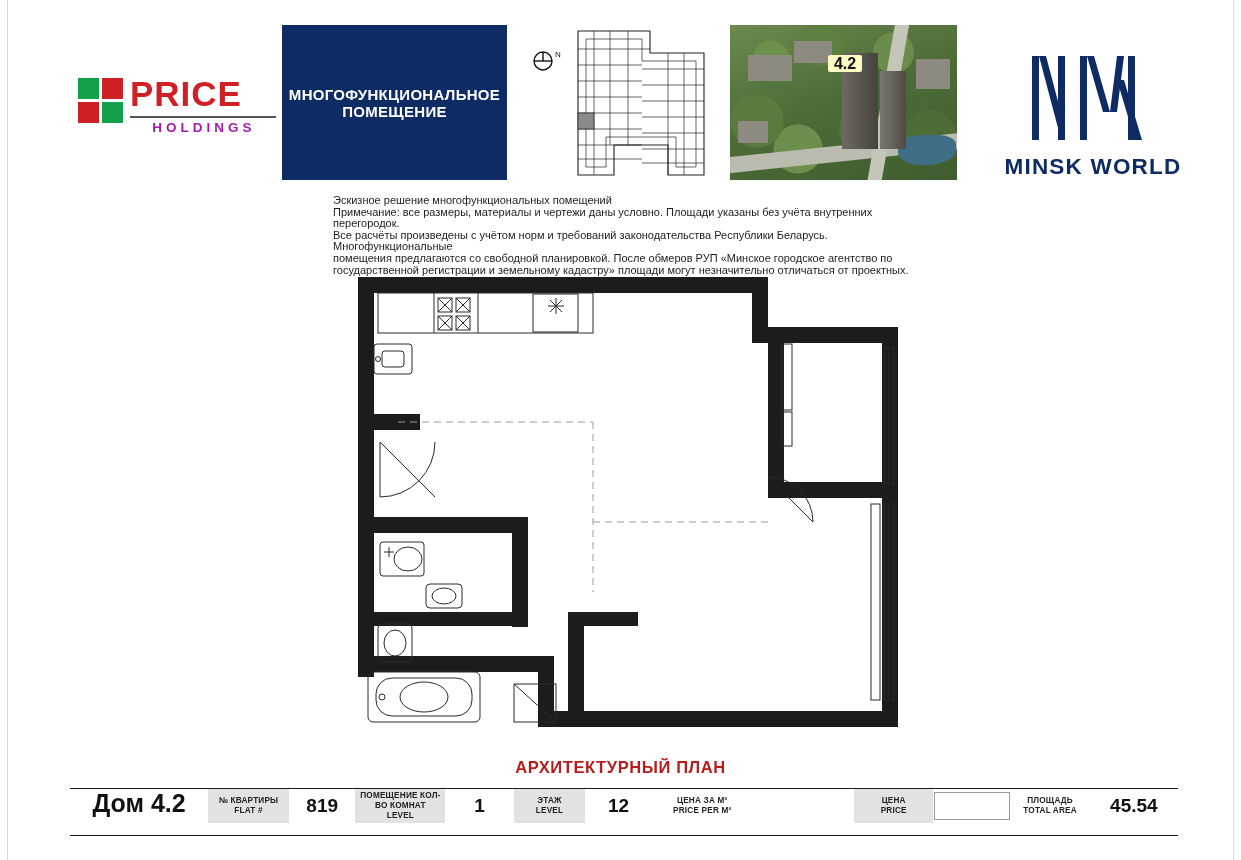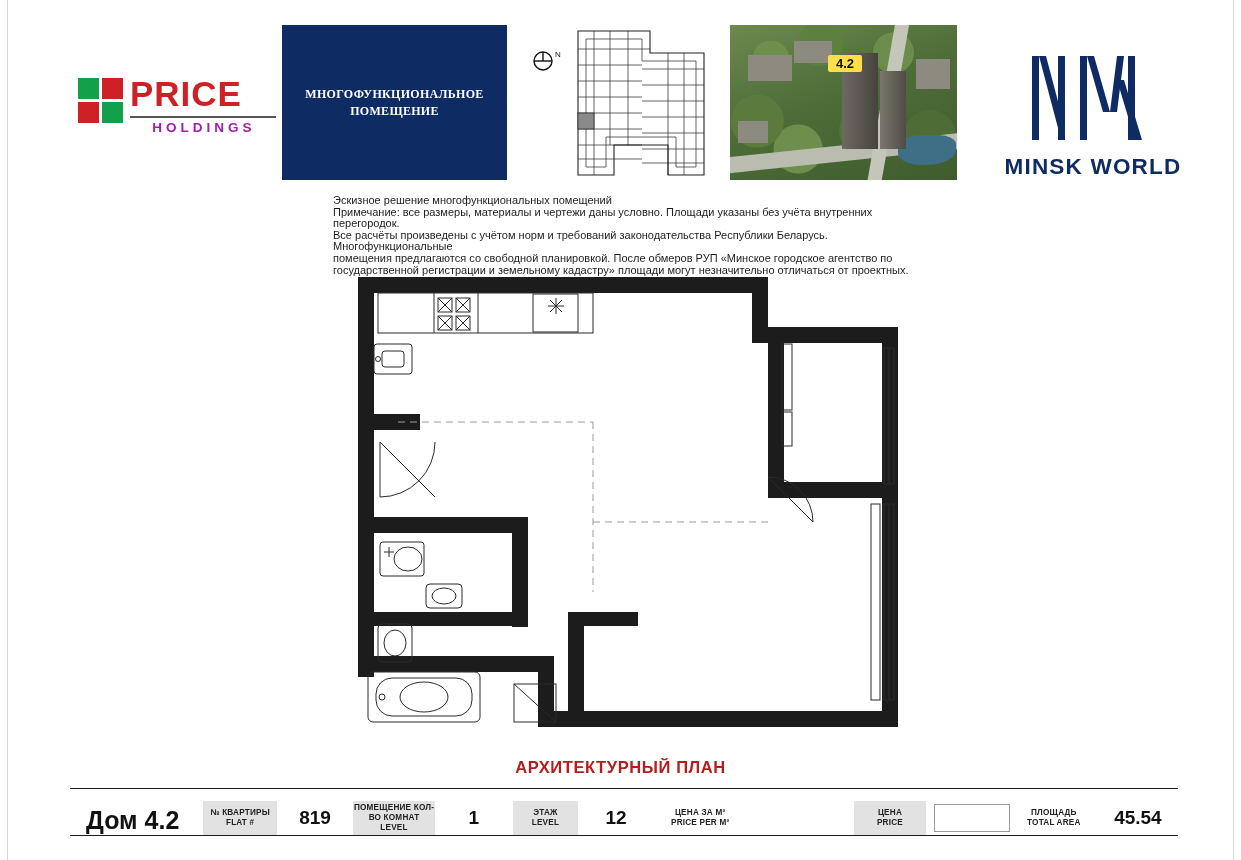--- a/index.html
+++ b/index.html
@@ -27,21 +27,21 @@
   .sq.a{left:0;top:0;background:#12a04a;}
   .sq.b{left:24px;top:0;background:#cf2026;}
   .sq.c{left:0;top:24px;background:#cf2026;}
   .sq.d{left:24px;top:24px;background:#12a04a;}
   .dana-word{position:absolute;left:52px;top:4px;font-size:35px;font-weight:bold;letter-spacing:1px;color:#cf2026;font-family:"Liberation Sans",sans-serif;}
   .dana-rule{position:absolute;left:52px;top:46px;width:146px;height:2px;background:#555;}
   .dana-sub{position:absolute;left:52px;top:50px;width:148px;text-align:center;font-size:13.5px;letter-spacing:4px;color:#a21caf;font-weight:bold;}
 
   
   .navy{position:absolute;left:274px;top:5px;width:225px;height:155px;background:#0e2c63;color:#fff;display:flex;align-items:center;justify-content:center;text-align:center;}
-  .navy span{font-size:12px;font-weight:bold;line-height:17px;letter-spacing:.3px;font-family:Liberation Serif, serif;}
+  .navy span{font-size:15px;font-weight:bold;line-height:17px;letter-spacing:.3px;}
 
   
   .keyplan{position:absolute;left:510px;top:5px;width:205px;height:155px;overflow:hidden;}
   .compass{position:absolute;left:12px;top:22px;width:36px;height:30px;}
 
   
   .aerial{position:absolute;left:722px;top:5px;width:227px;height:155px;overflow:hidden;background:#35532d;}
   .aerial .grass{position:absolute;inset:0;background:
      radial-gradient(circle at 18% 22%, #6f8f4d 0 18px, transparent 19px),
      radial-gradient(circle at 40% 12%, #5d7f40 0 22px, transparent 23px),
@@ -54,39 +54,39 @@
   .aerial .road{position:absolute;left:-10px;top:120px;width:250px;height:16px;background:#b9bcae;transform:rotate(-6deg);}
   .aerial .road2{position:absolute;left:150px;top:-10px;width:14px;height:190px;background:#c3c6b8;transform:rotate(10deg);}
   .aerial .tower{position:absolute;left:112px;top:28px;width:36px;height:96px;background:linear-gradient(90deg,#6e6a62,#46433d);}
   .aerial .tower2{position:absolute;left:150px;top:46px;width:26px;height:78px;background:linear-gradient(90deg,#7b776e,#504c45);}
   .aerial .bld{position:absolute;background:#8d8a80;}
   .aerial .b1{left:18px;top:30px;width:44px;height:26px;}
   .aerial .b2{left:64px;top:16px;width:38px;height:22px;}
   .aerial .b3{left:186px;top:34px;width:34px;height:30px;}
   .aerial .b4{left:8px;top:96px;width:30px;height:22px;}
   .aerial .water{position:absolute;left:168px;top:110px;width:58px;height:30px;background:#3f6f86;border-radius:40% 30% 50% 40%;}
-  .aerial-badge{position:absolute;left:98px;top:30px;width:34px;height:17px;background:#fde047;color:#111;font-size:13px;font-weight:bold;display:flex;align-items:center;justify-content:center;border-radius:2px;}
+  .aerial-badge{position:absolute;left:98px;top:30px;width:34px;height:17px;background:#fef9c3;color:#111;font-size:16px;font-weight:bold;display:flex;align-items:center;justify-content:center;border-radius:2px;}
 
   
   .mw{position:absolute;left:985px;top:30px;width:200px;height:130px;}
   .mw-mark{position:absolute;left:25px;top:0;width:150px;height:95px;}
   .mw-text{position:absolute;left:0;top:104px;width:200px;text-align:center;font-size:22.5px;letter-spacing:1.2px;color:#0e2c63;font-weight:bold;}
 
   
   .note{position:absolute;left:325px;top:195px;width:600px;font-size:11px;line-height:11.6px;color:#1d1d1d;font-weight:normal;}
 
   
   .plan{position:absolute;left:330px;top:272px;width:590px;height:470px;}
   .plan svg{display:block;}
 
   
   .caption{position:absolute;left:0;top:758px;width:1225px;text-align:center;font-size:16.5px;font-weight:bold;letter-spacing:.6px;color:#b91c1c;}
 
   
-  .footer{position:absolute;left:62px;top:788px;width:1108px;height:46px;border-top:1.6px solid #1a1a1a;border-bottom:1.6px solid #1a1a1a;display:flex;align-items:flex-end;gap:8px;}
+  .footer{position:absolute;left:62px;top:788px;width:1108px;height:46px;border-top:1.6px solid #1a1a1a;border-bottom:1.6px solid #1a1a1a;display:flex;align-items:flex-start;}
   .f-house{width:150px;text-align:center;font-size:25px;font-weight:bold;color:#111;}
   .f-lbl{background:#e2e2e2;height:34px;display:flex;flex-direction:column;align-items:center;justify-content:center;font-size:8.2px;line-height:10px;color:#222;text-align:center;font-weight:bold;letter-spacing:.2px;}
   .f-val{height:34px;display:flex;align-items:center;justify-content:center;font-size:19px;font-weight:bold;color:#111;}
   .price-box{width:74px;height:26px;border:1px solid #9a9a9a;background:#fff;display:flex;align-items:center;justify-content:center;font-size:13px;color:#3a3a3a;letter-spacing:.5px;}
 </style>
 </head>
 <body>
 
 <div class="page-edge-left"></div>
 <div class="page-edge-right"></div>

